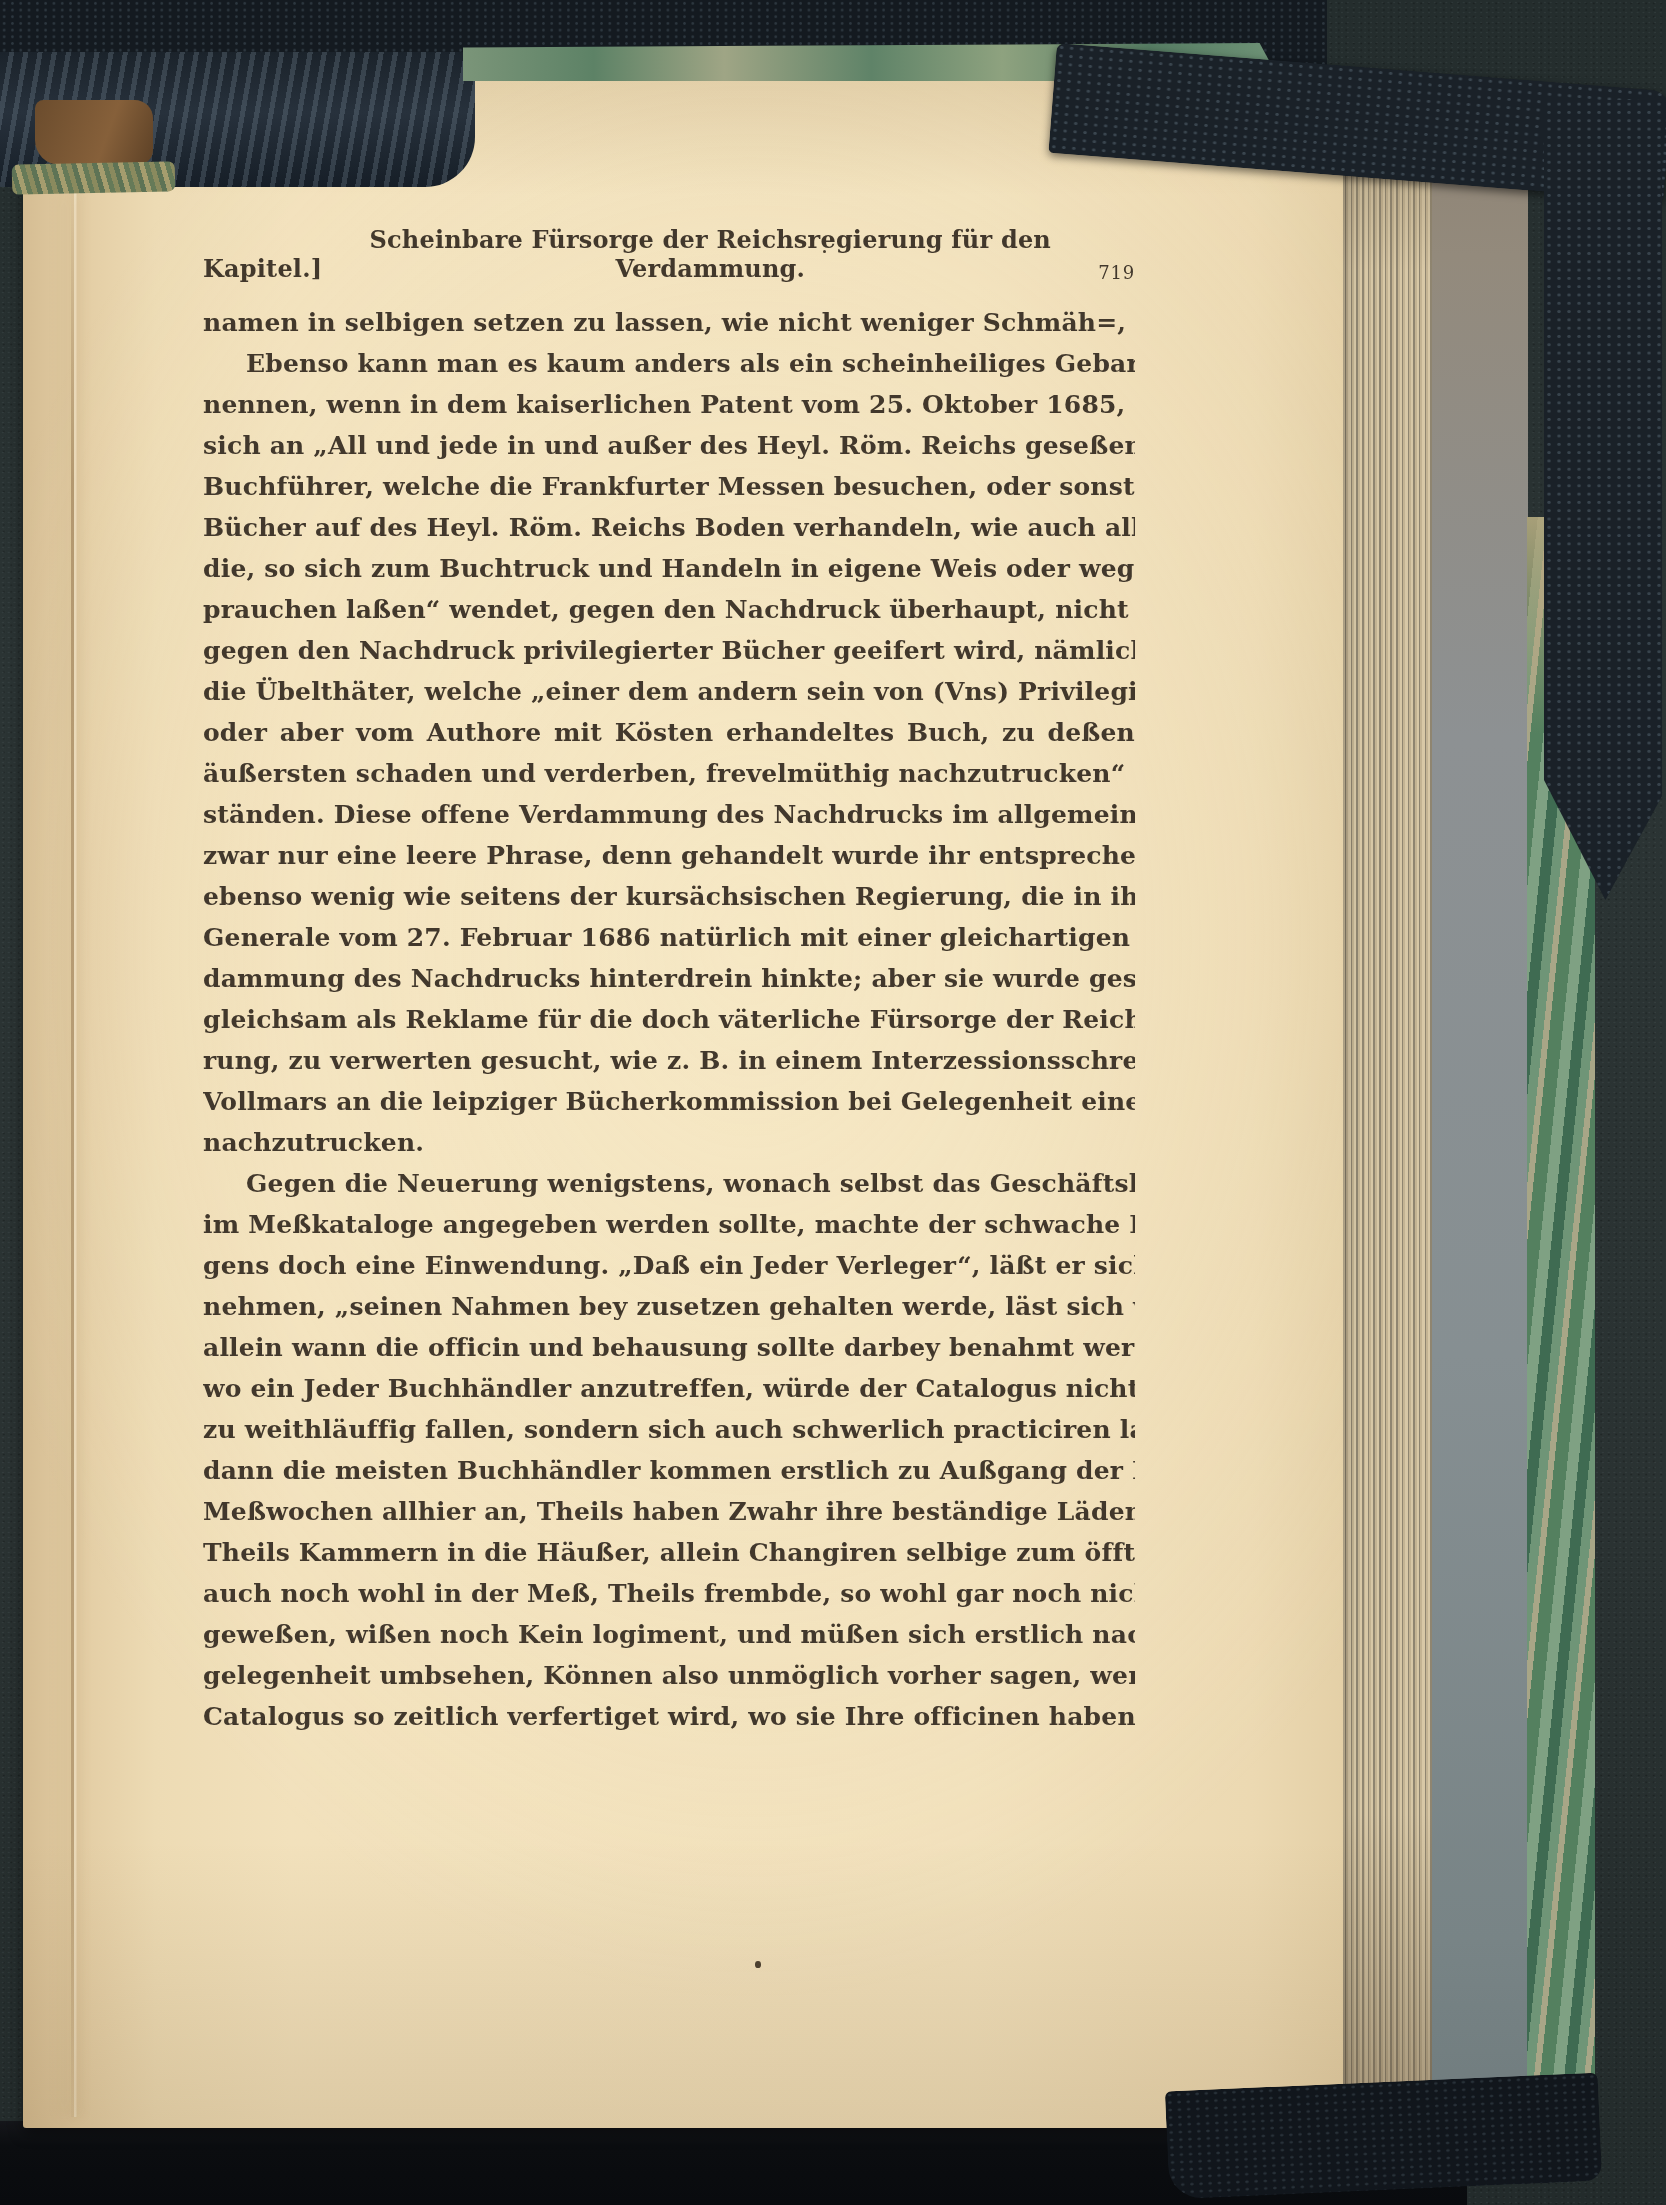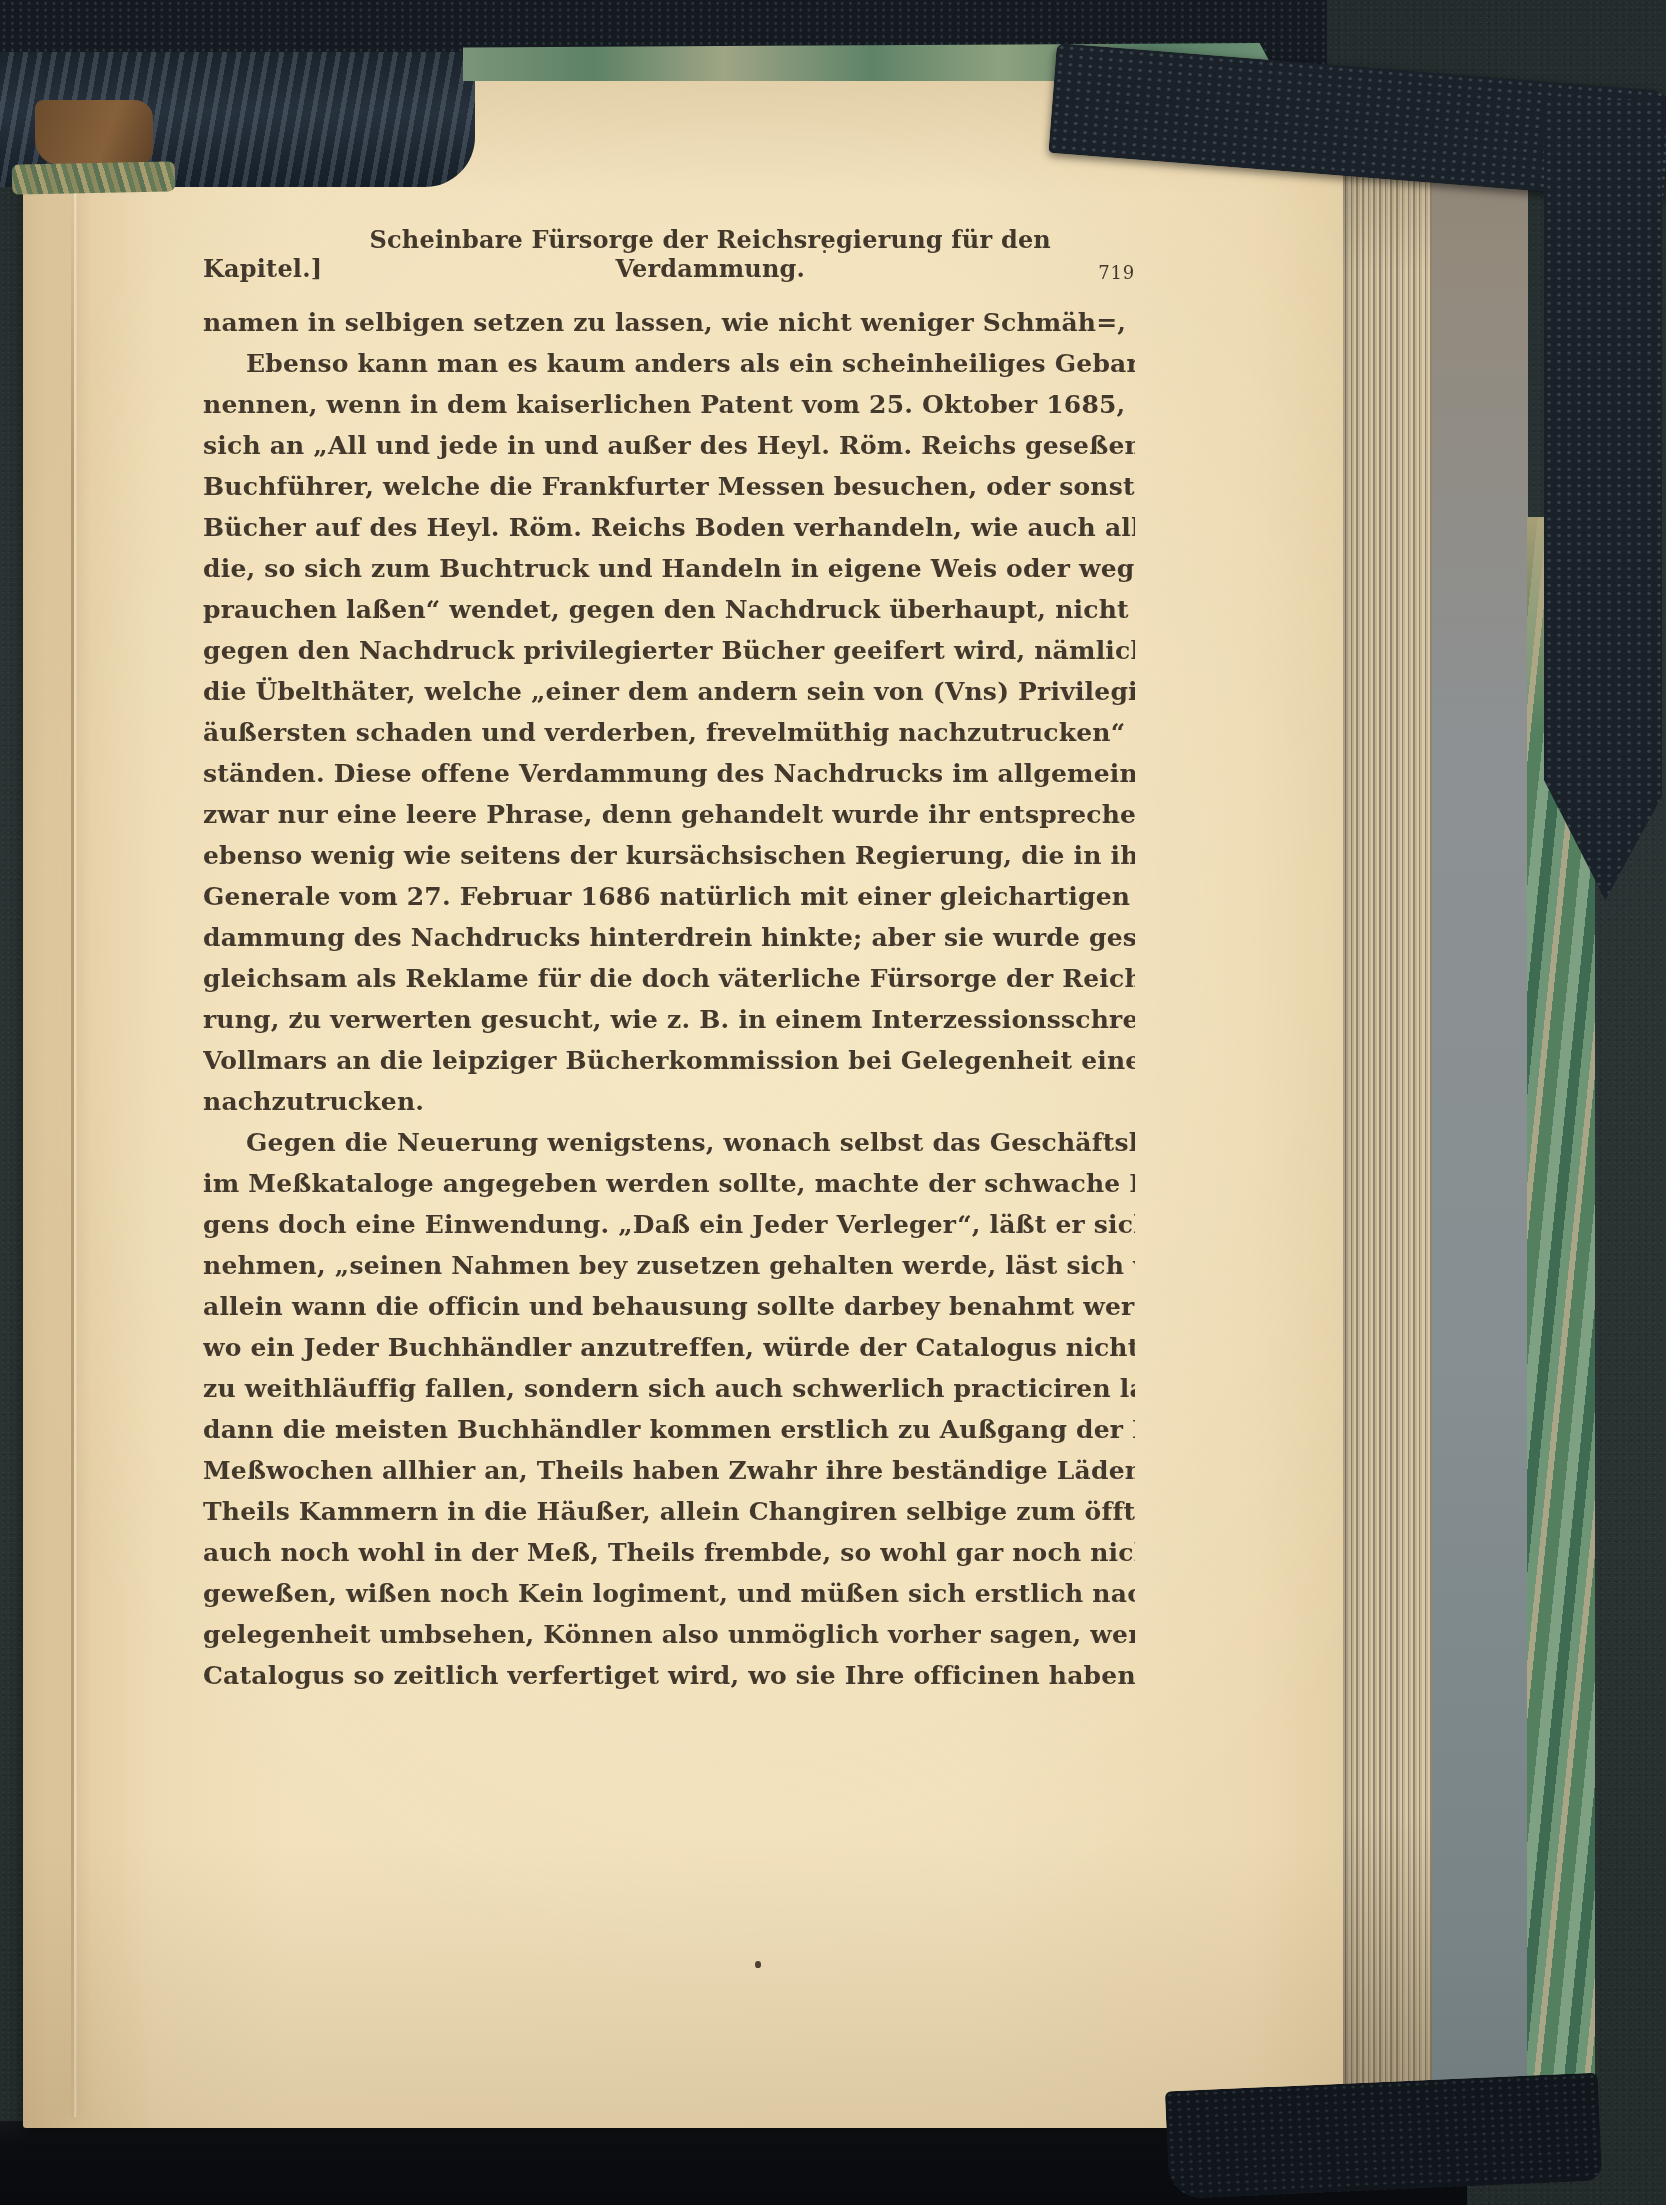--- a/index.html
+++ b/index.html
@@ -175,20 +175,21 @@
       <div class="bline">namen in selbigen setzen zu lassen, wie nicht weniger Schmäh=, Famos=</div>
       <div class="bline indent">Ebenso kann man es kaum anders als ein scheinheiliges Gebaren</div>
       <div class="bline">nennen, wenn in dem kaiserlichen Patent vom 25. Oktober 1685, das</div>
       <div class="bline">sich an „All und jede in und außer des Heyl. Röm. Reichs geseßene</div>
       <div class="bline">Buchführer, welche die Frankfurter Messen besuchen, oder sonst Ihre</div>
       <div class="bline">Bücher auf des Heyl. Röm. Reichs Boden verhandeln, wie auch alle</div>
       <div class="bline">die, so sich zum Buchtruck und Handeln in eigene Weis oder weg ge=</div>
       <div class="bline">prauchen laßen“ wendet, gegen den Nachdruck überhaupt, nicht bloß</div>
       <div class="bline">gegen den Nachdruck privilegierter Bücher geeifert wird, nämlich gegen</div>
       <div class="bline">die Übelthäter, welche „einer dem andern sein von (Vns) Privilegirt</div>
+      <div class="bline">oder aber vom Authore mit Kösten erhandeltes Buch, zu deßen</div>
       <div class="bline">äußersten schaden und verderben, frevelmüthig nachzutrucken“ sich unter=</div>
       <div class="bline">ständen.  Diese offene Verdammung des Nachdrucks im allgemeinen war</div>
       <div class="bline">zwar nur eine leere Phrase, denn gehandelt wurde ihr entsprechend nicht,</div>
       <div class="bline">ebenso wenig wie seitens der kursächsischen Regierung, die in ihrem</div>
       <div class="bline">Generale vom 27. Februar 1686 natürlich mit einer gleichartigen Ver=</div>
       <div class="bline">dammung des Nachdrucks hinterdrein hinkte; aber sie wurde geschickt,</div>
       <div class="bline">gleichsam als Reklame für die doch väterliche Fürsorge der Reichsregie=</div>
       <div class="bline">rung, zu verwerten gesucht, wie z. B. in einem Interzessionsschreiben</div>
       <div class="bline">Vollmars an die leipziger Bücherkommission bei Gelegenheit eines Nach=</div>
       <div class="bline pend">nachzutrucken.</div>

